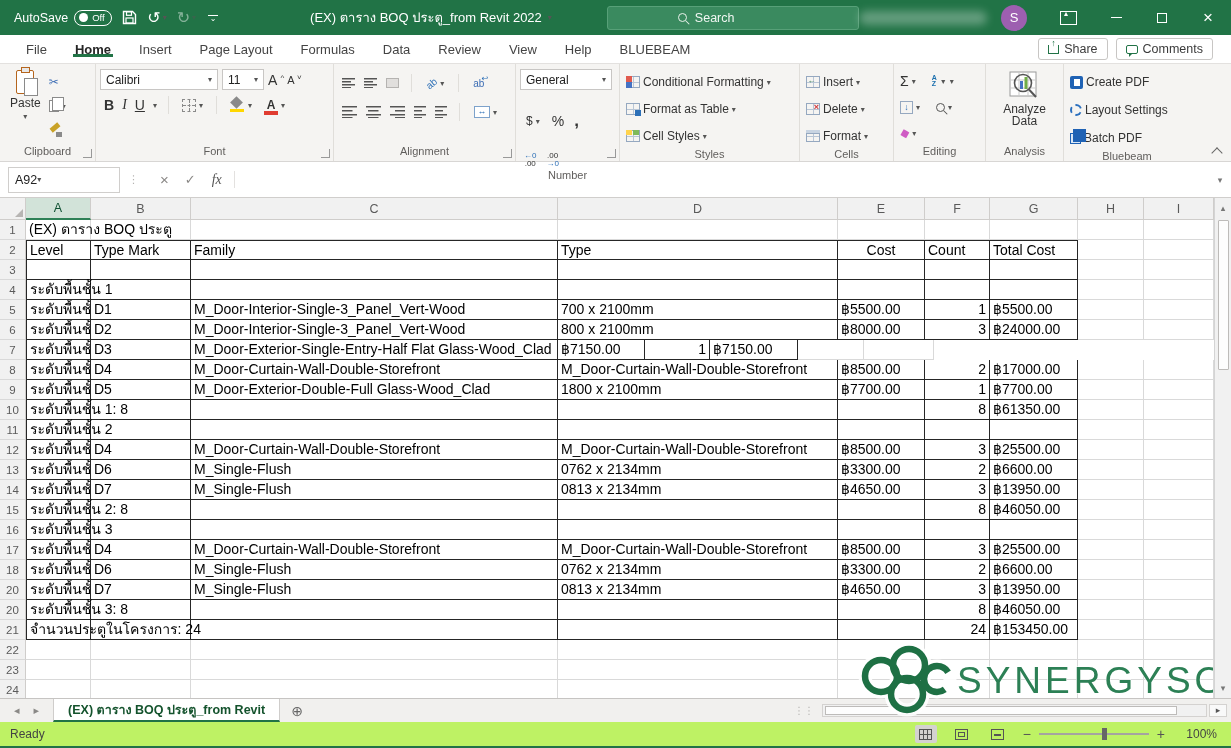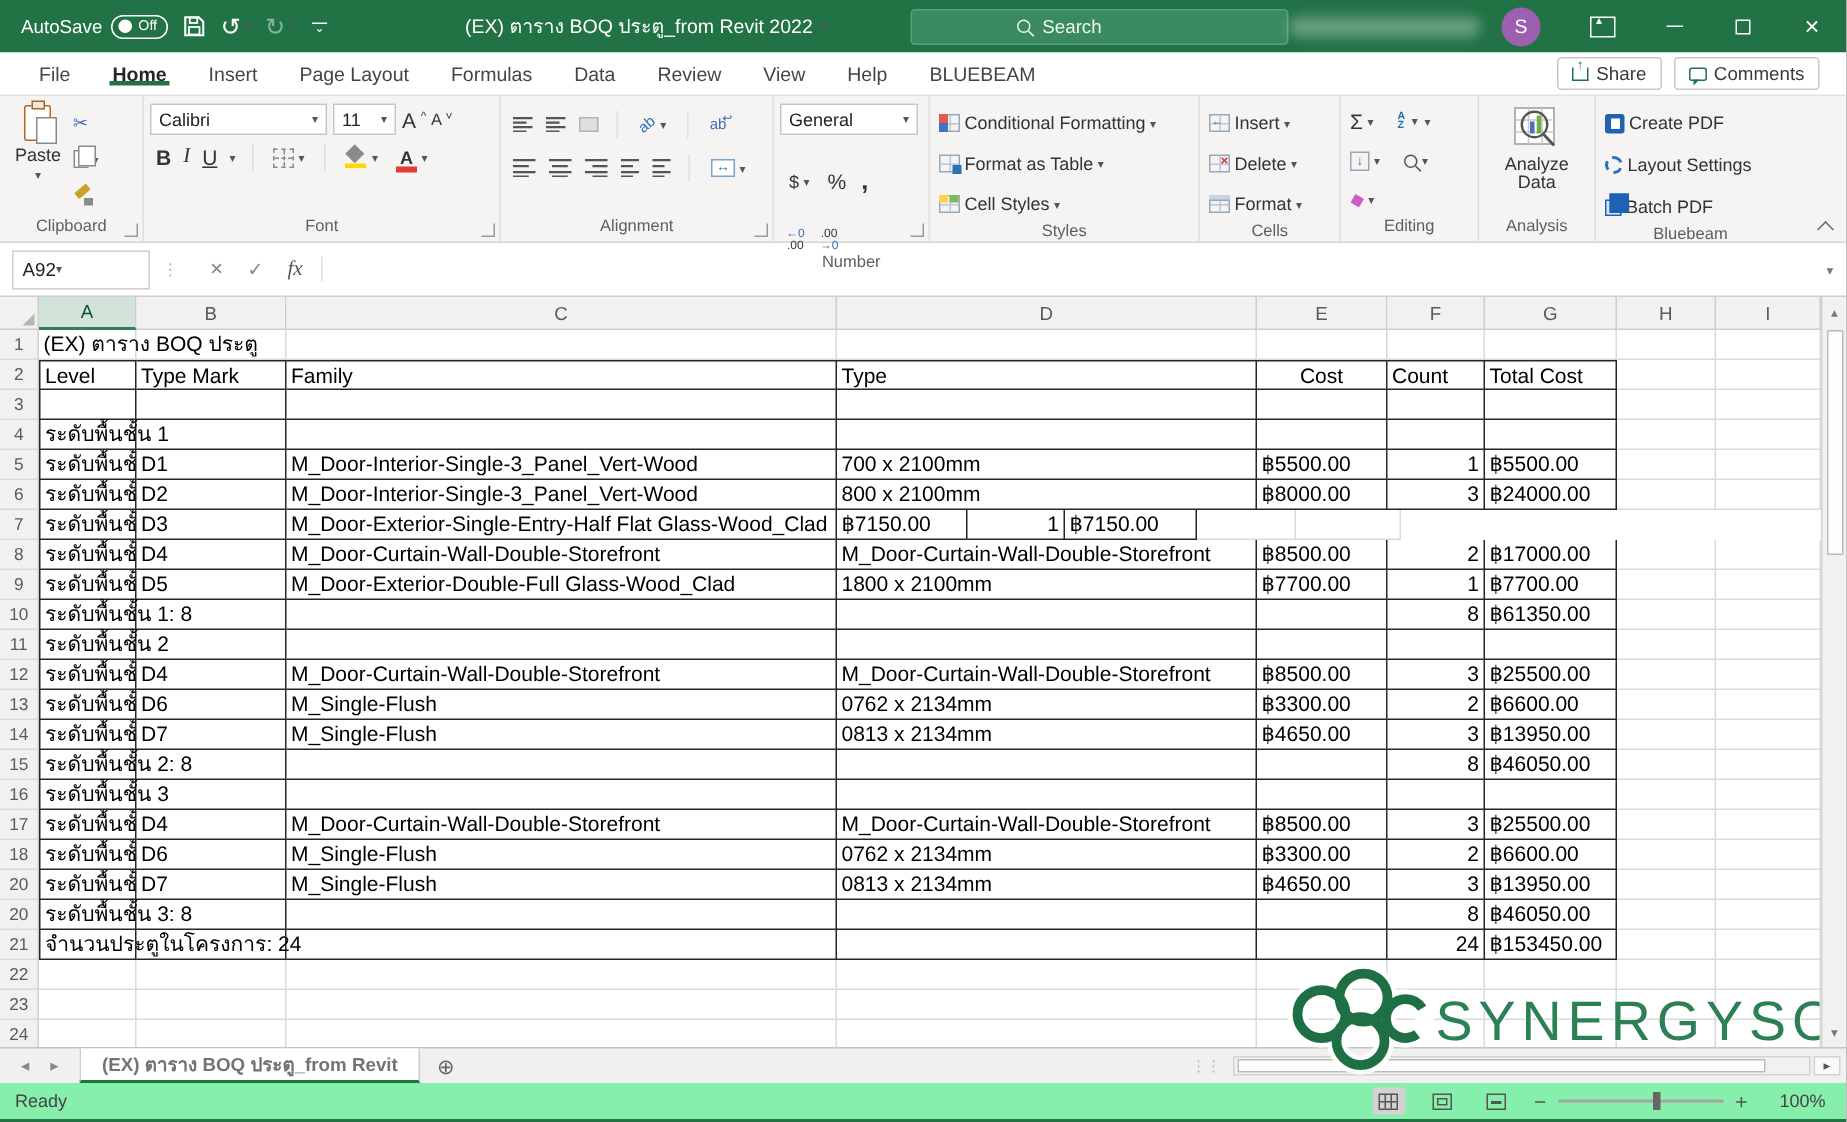--- a/index.html
+++ b/index.html
@@ -113,21 +113,21 @@
   .eraser{color:#cf5bc4;font-size:12px;transform:rotate(-15deg);display:inline-block}
   .pdf-ico{width:13px;height:13px;background:#1f62b4;position:relative;display:inline-block;border-radius:2px}
   .pdf-ico::after{content:'';position:absolute;left:3.5px;top:3px;width:6px;height:7px;background:#fff}
   .gear-ico{width:12px;height:12px;border:2.5px dashed #2a6fbe;border-radius:50%;display:inline-block}
   .batch-ico{width:11px;height:11px;border:1.5px solid #1f62b4;background:#dbe8f7;position:relative;display:inline-block}
   .batch-ico::after{content:'';position:absolute;left:2px;top:-5px;width:11px;height:11px;border:1.5px solid #1f62b4;background:#1f62b4}
   .collapse-chev{position:absolute;right:10px;bottom:4px;width:8px;height:8px;border-left:1.5px solid #666;border-top:1.5px solid #666;transform:rotate(45deg)}
 
   
   .formulabar{height:36px;background:#fff;border-bottom:1px solid #d0cecc;display:flex;align-items:center;flex:0 0 auto;padding:4px 0}
-  .namebox{width:92px;height:26px;margin-left:8px;border:1px solid #d0cecc;display:flex;align-items:center;padding:0 6px;font-size:12.5px;color:#222;background:#fff;}
+  .namebox{width:112px;height:26px;margin-left:8px;border:1px solid #d0cecc;display:flex;align-items:center;padding:0 6px;font-size:12.5px;color:#222;background:#fff;}
   .fb-dots{color:#b5b3b1;font-size:11px;margin:0 8px;letter-spacing:1px}
   .fb-btns{display:flex;align-items:center;gap:16px;padding:0 12px;border-right:1px solid #e3e1df;color:#8a8886;font-size:13px}
   .fb-btns .fx{font-style:italic;font-family:"Liberation Serif",serif;color:#555;font-size:14px}
   .fb-input{flex:1;height:26px;padding:0 8px;font-size:13px;color:#222;display:flex;align-items:center}
   .fb-exp{width:22px;text-align:center;color:#777;font-size:9px}
 
   
   .gridwrap{flex:1 1 auto;position:relative;background:#fff;overflow:hidden}
   .grid{position:absolute;left:0;top:0;right:17px;bottom:0;overflow:hidden}
   .g-row{display:flex;height:20px}
@@ -154,31 +154,31 @@
   .vs-thumb{width:11px;height:150px;background:#fdfdfd;border:1px solid #bdbbb9;border-radius:1px;margin-top:2px}
   .vs-spacer{flex:1}
 
   
   .watermark{position:absolute;left:845px;top:636px;z-index:6;pointer-events:none}
 
   
   .tabbar{height:24px;background:#f1f0ee;border-top:1px solid #c6c4c2;display:flex;align-items:stretch;flex:0 0 auto}
   .tab-nav{display:flex;align-items:center;gap:14px;padding:0 14px;color:#8a8886;font-size:11px}
   .sheettab{background:#fff;border-left:1px solid #cfcdcb;border-right:1px solid #cfcdcb;border-bottom:2px solid #217346;
-            display:flex;align-items:center;padding:0 14px;color:#737373;font-weight:bold;font-size:12.5px;
+            display:flex;align-items:center;padding:0 14px;color:#14532d;font-weight:bold;font-size:12.5px;
             font-family:"Liberation Sans","DejaVu Sans",sans-serif}
   .newsheet{width:34px;display:flex;align-items:center;justify-content:center;color:#666;font-size:14px}
   .hscroll{margin-left:auto;display:flex;align-items:center;gap:0;padding-right:4px}
   .hs-dots{color:#b5b3b1;font-size:10px;margin-right:8px}
   .hs-track{width:385px;height:13px;background:#f1f1f1;border:1px solid #d4d2d0;display:flex;align-items:center}
   .hs-thumb{width:92%;height:9px;background:#fdfdfd;border:1px solid #bdbbb9;margin-left:2px}
   .hs-arrow{width:18px;text-align:center;color:#555;font-size:9px;border:1px solid #d4d2d0;height:13px;line-height:11px;background:#f9f9f9;margin-left:2px}
 
   
-  .statusbar{height:24px;background:#86efac;display:flex;align-items:center;font-size:12px;color:#444;flex:0 0 auto}
+  .statusbar{height:24px;background:#bef264;display:flex;align-items:center;font-size:12px;color:#444;flex:0 0 auto}
   .sb-ready{padding-left:10px}
   .sb-right{margin-left:auto;display:flex;align-items:center;gap:14px;padding-right:14px}
   .view-ico{width:22px;height:18px;display:flex;align-items:center;justify-content:center;border-radius:2px}
   .view-ico.active{background:#d4d2d0}
   .vi-grid{width:13px;height:11px;border:1px solid #555;background:
       linear-gradient(#555 0 0) 33% 0/1px 100% no-repeat,
       linear-gradient(#555 0 0) 66% 0/1px 100% no-repeat,
       linear-gradient(#555 0 0) 0 50%/100% 1px no-repeat}
   .vi-page{width:13px;height:11px;border:1px solid #555;position:relative}
   .vi-page::after{content:'';position:absolute;left:2px;top:2px;right:2px;bottom:2px;border:1px solid #555}

